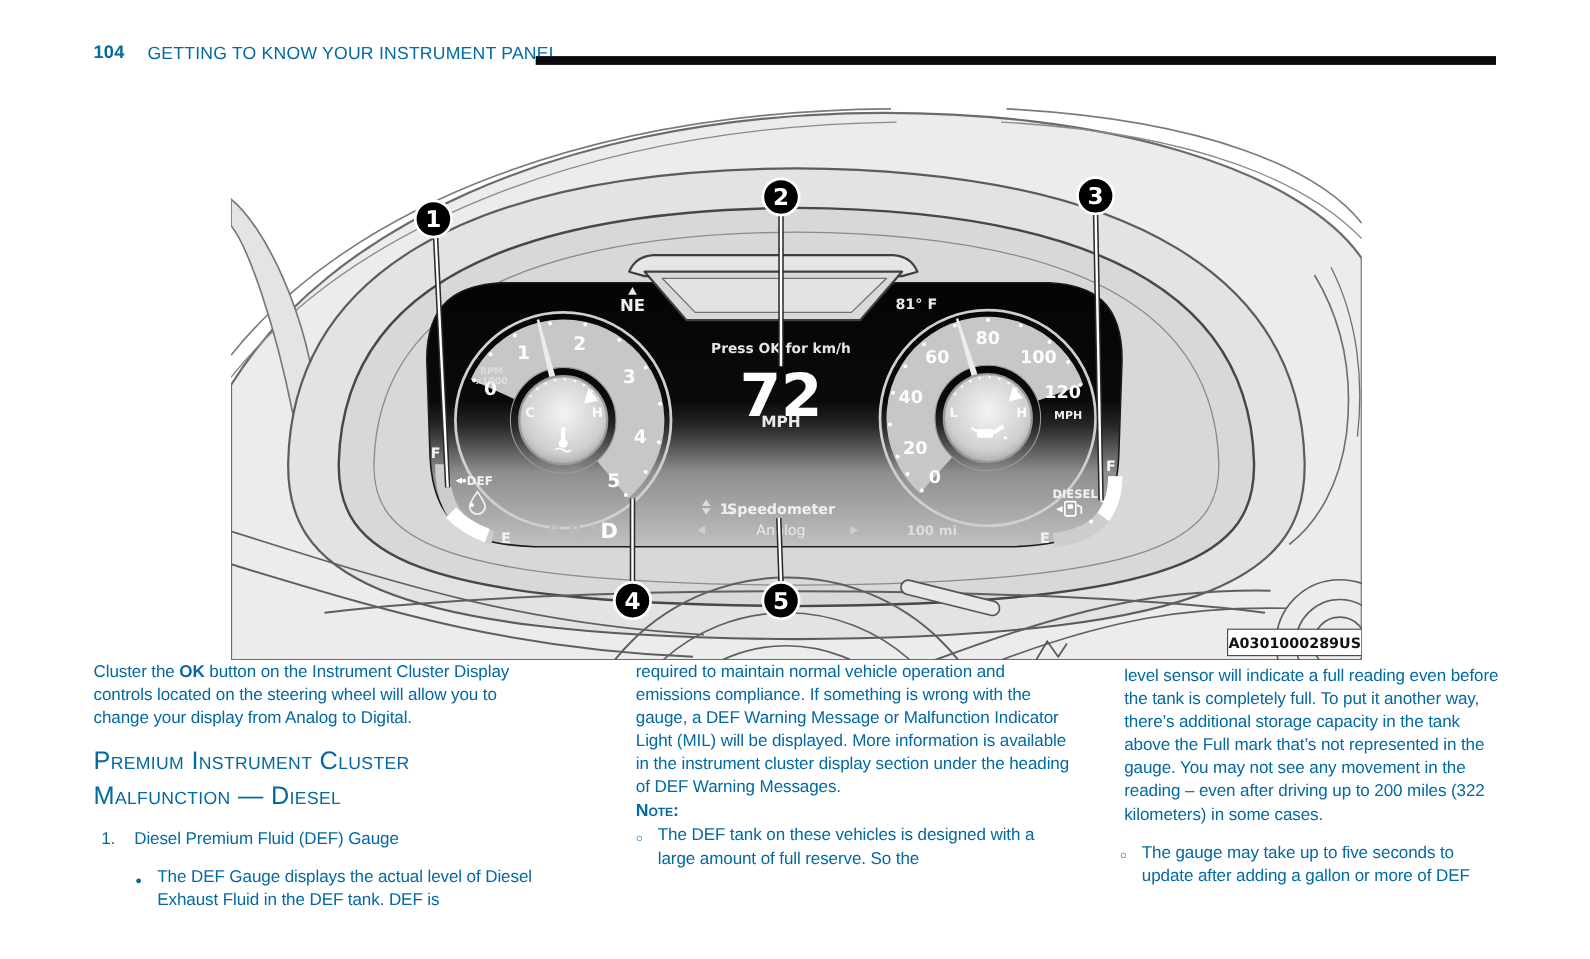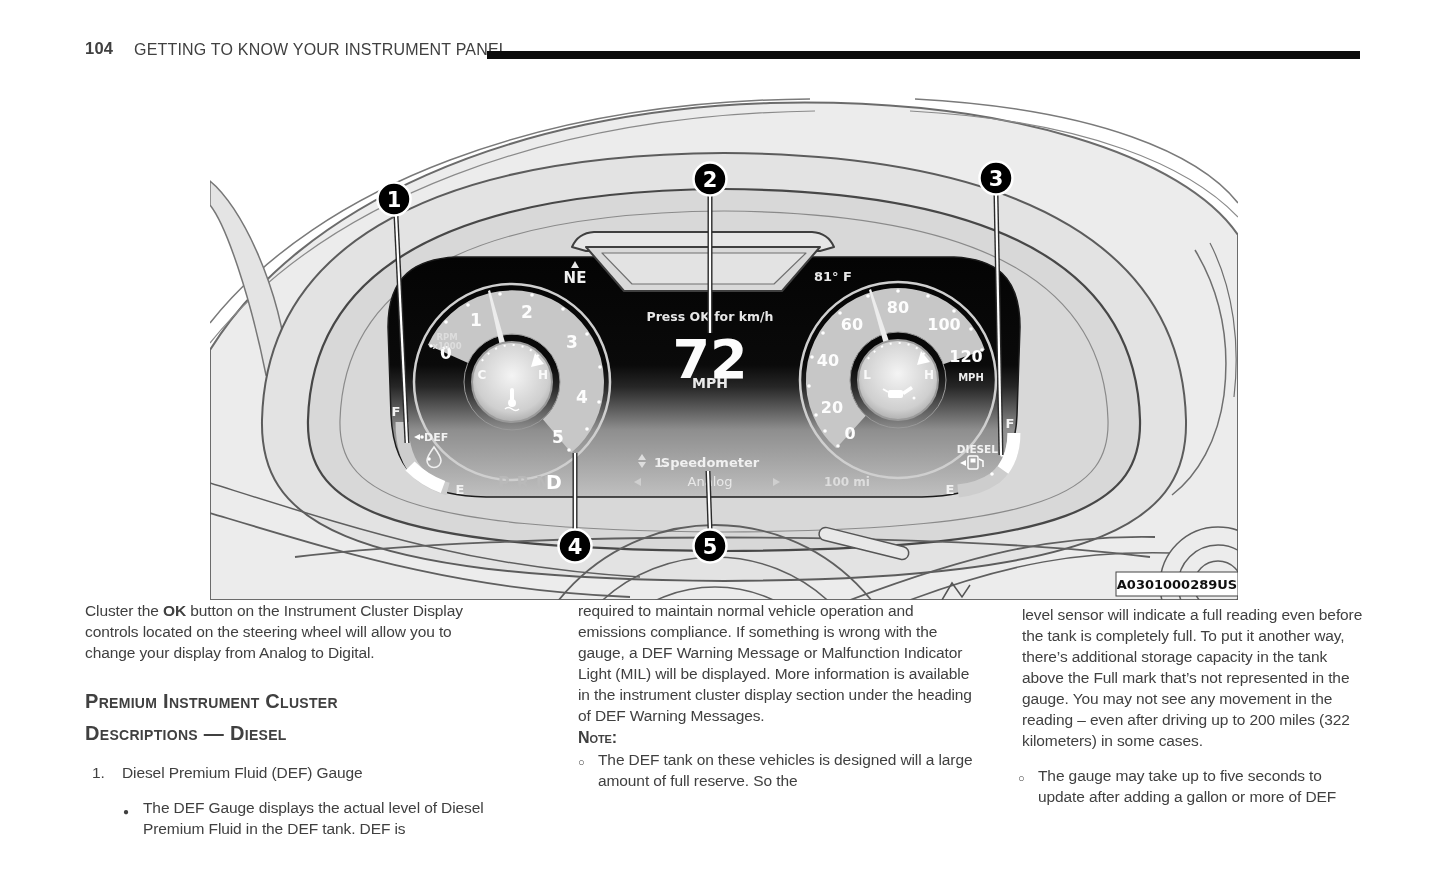--- a/index.html
+++ b/index.html
@@ -1,30 +1,30 @@
 <!DOCTYPE html>
 <html><head>
 <meta charset="utf-8">
 <style>
   html,body{margin:0;padding:0;background:#ffffff;}
   .page{position:relative;width:1445px;height:872px;background:#ffffff;overflow:hidden;
-        font-family:"Liberation Sans",sans-serif;color:#404040;}
+        font-family:"Liberation Sans",sans-serif;color:#0369a1;}
   
   .page-number{position:absolute;left:85px;top:39px;font-size:16.5px;font-weight:700;letter-spacing:.2px;}
   .header-title{position:absolute;left:134px;top:41px;font-size:16px;font-weight:400;letter-spacing:.2px;}
   .header-rule{position:absolute;left:487px;top:51px;width:873px;height:8px;background:#0b0b0b;}
   
   .figure{position:absolute;left:210px;top:85px;width:1028px;height:515px;}
   
   .col{position:absolute;top:600px;font-size:15.5px;line-height:21px;letter-spacing:-0.1px;}
   .col1{left:85px;width:404px;}
   .col2{left:578px;width:398px;}
   .col3{left:1018px;width:354px;}
   .bold{font-weight:700;}
-  .section-heading{font-variant:small-caps;font-weight:700;font-size:20px;line-height:32px;letter-spacing:.3px;margin-top:22px;}
+  .section-heading{font-variant:small-caps;font-weight:400;font-size:23px;line-height:32px;letter-spacing:.3px;margin-top:12px;}
   .list-item{display:flex;padding-left:7px;margin-top:13px;}
   .list-item .num{width:30px;flex:0 0 30px;}
   .bullet-row{display:flex;margin-top:14px;}
   .b1{margin-left:38px;}
   .bullet-row .marker{width:20px;flex:0 0 20px;font-size:10px;padding-top:4px;}
   .bullet-row .marker.open{font-size:11px;padding-top:3px;}
   .note-label{font-variant:small-caps;font-weight:700;font-size:16px;margin-top:1px;}
   .note-bullet{margin-top:1px;}
   .cont-par{margin-left:17px;}
   .col3 .bullet-row{margin-top:14px;}
@@ -276,38 +276,38 @@
       <rect x="906" y="487" width="122" height="24" fill="#ffffff" stroke="#444444" stroke-width="1"></rect>
       <text x="967" y="504" font-size="13" font-weight="700" fill="#111111" text-anchor="middle">A0301000289US</text>
     </g>
   </svg>
   </div>
 
   <div class="col col1">
     <p style="margin:0"><span>Cluster the </span><span class="bold">OK</span><span> button on the Instrument Cluster Display controls located on the steering wheel will allow you to change your display from Analog to Digital.</span></p>
     <div class="section-heading">
       <div>Premium Instrument Cluster</div>
-      <div>Descriptions — Diesel</div>
+      <div>Malfunction — Diesel</div>
     </div>
     <div class="list-item">
       <span class="num">1.</span>
       <span>Diesel Premium Fluid (DEF) Gauge</span>
     </div>
     <div class="bullet-row b1">
       <span class="marker">●</span>
-      <span>The DEF Gauge displays the actual level of Diesel Premium Fluid in the DEF tank. DEF is</span>
+      <span>The DEF Gauge displays the actual level of Diesel Exhaust Fluid in the DEF tank. DEF is</span>
     </div>
   </div>
 
   <div class="col col2">
     <p style="margin:0">required to maintain normal vehicle operation and emissions compliance. If something is wrong with the gauge, a DEF Warning Message or Malfunction Indicator Light (MIL) will be displayed. More information is available in the instrument cluster display section under the heading of DEF Warning Messages.</p>
     <div class="note-label">Note:</div>
     <div class="bullet-row note-bullet">
       <span class="marker open">○</span>
-      <span>The DEF tank on these vehicles is designed will a large amount of full reserve. So the</span>
+      <span>The DEF tank on these vehicles is designed with a large amount of full reserve. So the</span>
     </div>
   </div>
 
   <div class="col col3">
     <p style="margin:4px" class="cont-par">level sensor will indicate a full reading even before the tank is completely full. To put it another way, there’s additional storage capacity in the tank above the Full mark that’s not represented in the gauge. You may not see any movement in the reading – even after driving up to 200 miles (322 kilometers) in some cases.</p>
     <div class="bullet-row">
       <span class="marker open">○</span>
       <span>The gauge may take up to five seconds to update after adding a gallon or more of DEF</span>
     </div>
   </div>

